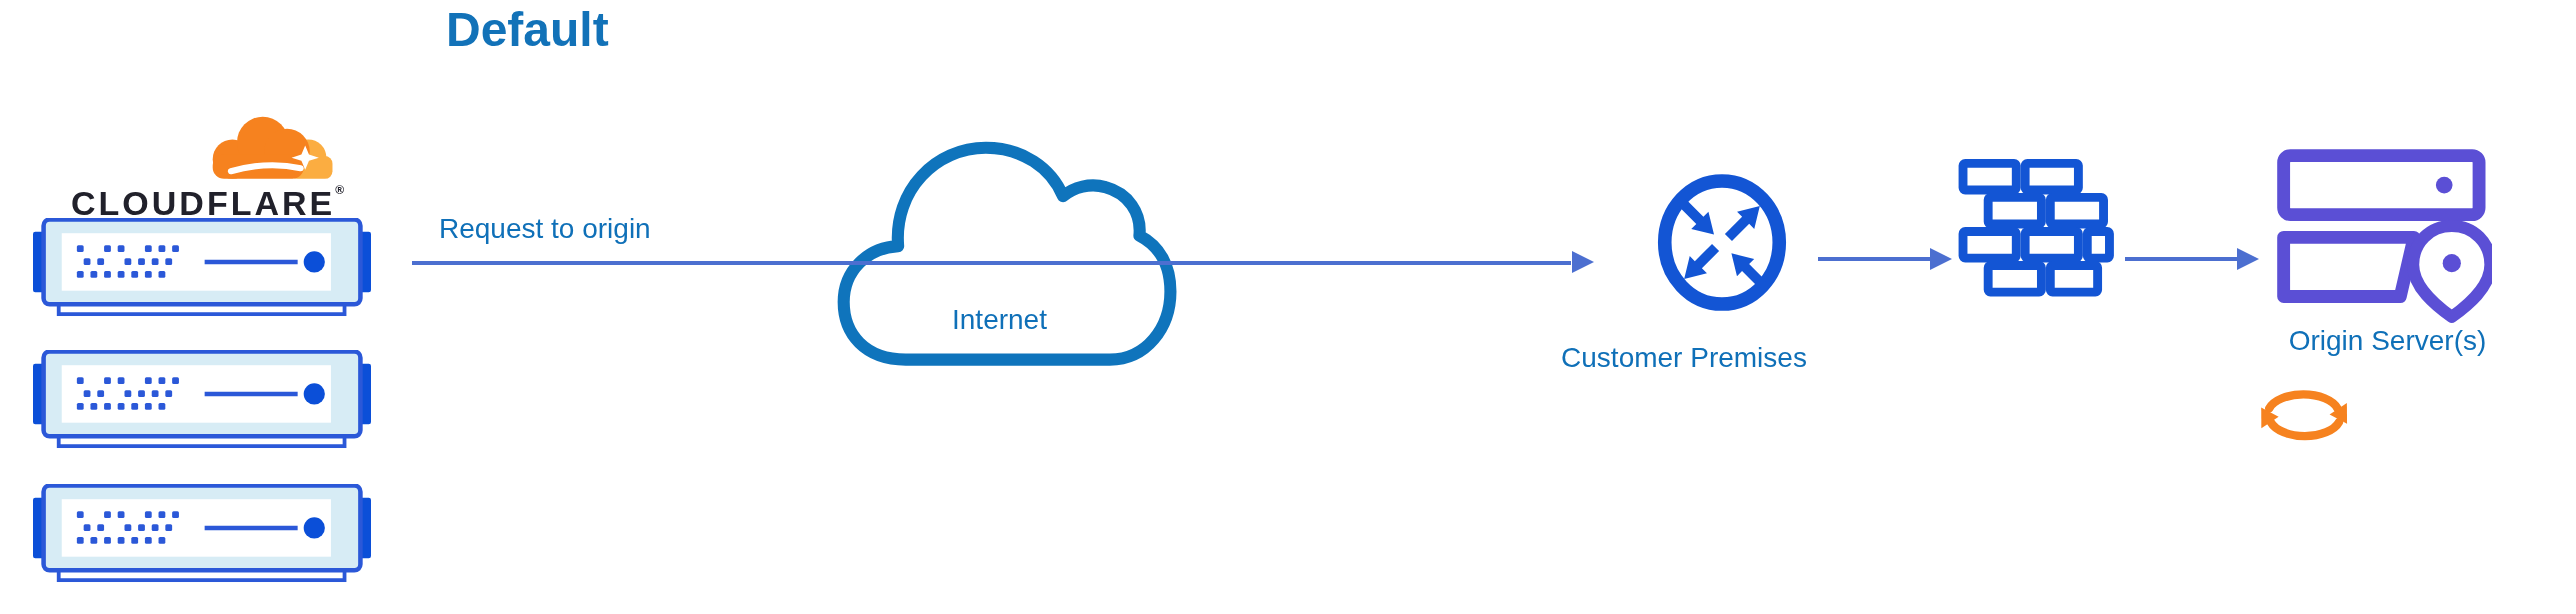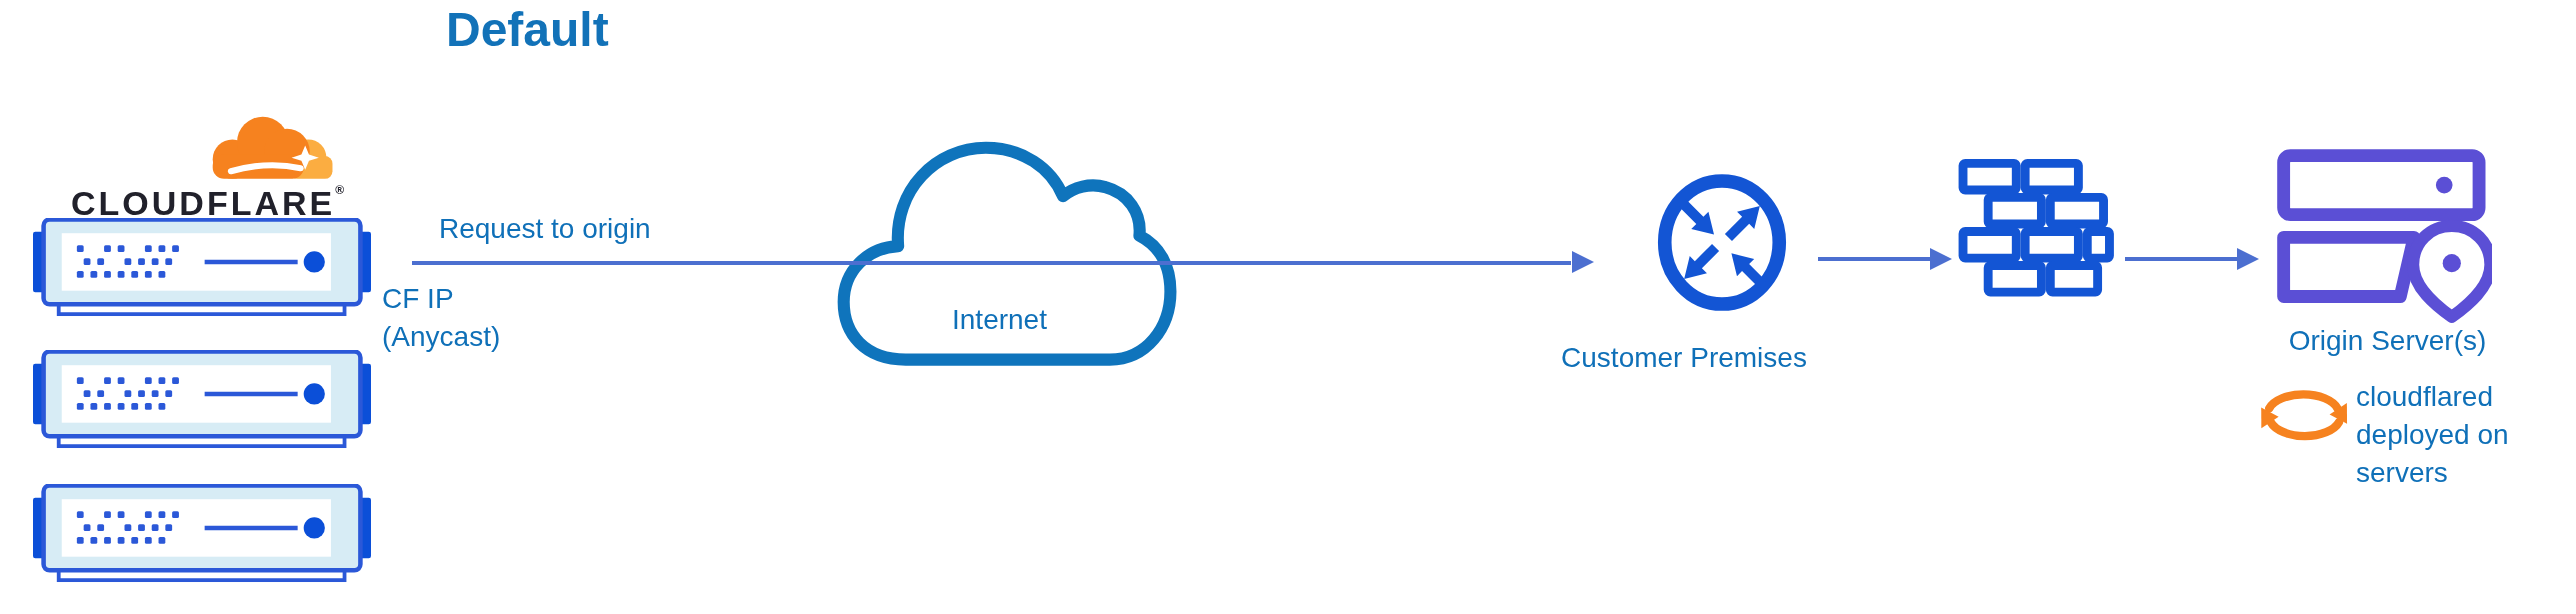--- a/index.html
+++ b/index.html
@@ -169,24 +169,20 @@
   <div class="abs connector-line" style="left:412px;top:261px;width:1159px;"></div>
   <div class="abs connector-head" style="left:1572px;top:251px;"></div>
 
   <div class="abs connector-line" style="left:1818px;top:257px;width:112px;"></div>
   <div class="abs connector-head" style="left:1930px;top:248px;"></div>
 
   <div class="abs connector-line" style="left:2125px;top:257px;width:112px;"></div>
   <div class="abs connector-head" style="left:2237px;top:248px;"></div>
 
   <div class="abs label" style="left:439px;top:210px;">Request to origin</div>
-  <div class="abs label" style="left:382px;top:280px;">
-    <div>CF IP</div>
-    <div>(Anycast)</div>
-  </div>
   <div class="abs label center" style="left:821px;top:301px;width:357px;text-align:center;">Internet</div>
 
   <svg class="abs" style="left:1654px;top:169px;" width="136" height="147" viewBox="0 0 190 194">
     <ellipse cx="95" cy="97" rx="80" ry="86" fill="#ffffff" stroke="var(--icon_blue)" stroke-width="19"></ellipse>
     <g fill="var(--icon_blue)">
       <path d="M0 -7 H34 V-17 L62 0 L34 17 V7 H0 Z" transform="translate(40,42) rotate(45)"></path>
       <path d="M0 -7 H34 V-17 L62 0 L34 17 V7 H0 Z" transform="translate(104,90) rotate(-45)"></path>
       <path d="M0 -7 H34 V-17 L62 0 L34 17 V7 H0 Z" transform="translate(86,104) rotate(135)"></path>
       <path d="M0 -7 H34 V-17 L62 0 L34 17 V7 H0 Z" transform="translate(152,156) rotate(-135)"></path>
     </g>
@@ -223,20 +219,15 @@
   <svg class="abs" style="left:2257px;top:384px;" width="95" height="64" viewBox="0 0 125 84">
     <g stroke="var(--cf_orange)" stroke-width="11" fill="none" stroke-linecap="round">
       <path d="M106 32 A47 26 0 0 0 16 32"></path>
       <path d="M18 50 A47 26 0 0 0 108 50"></path>
     </g>
     <g fill="var(--cf_orange)">
       <polygon points="0,-13 24,0 0,13" transform="translate(17,37) rotate(118)"></polygon>
       <polygon points="0,-13 24,0 0,13" transform="translate(107,46) rotate(-62)"></polygon>
     </g>
   </svg>
-  <div class="abs label" style="left:2356px;top:378px;">
-    <div>cloudflared</div>
-    <div>deployed on</div>
-    <div>servers</div>
-  </div>
 
 </div>
 
 
 </body></html>

